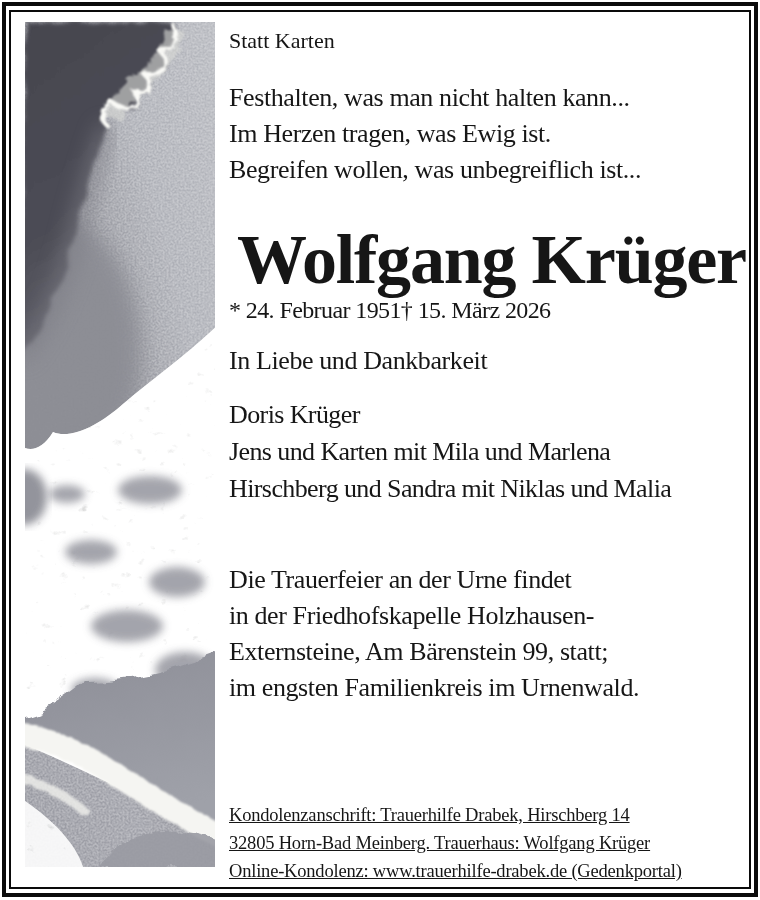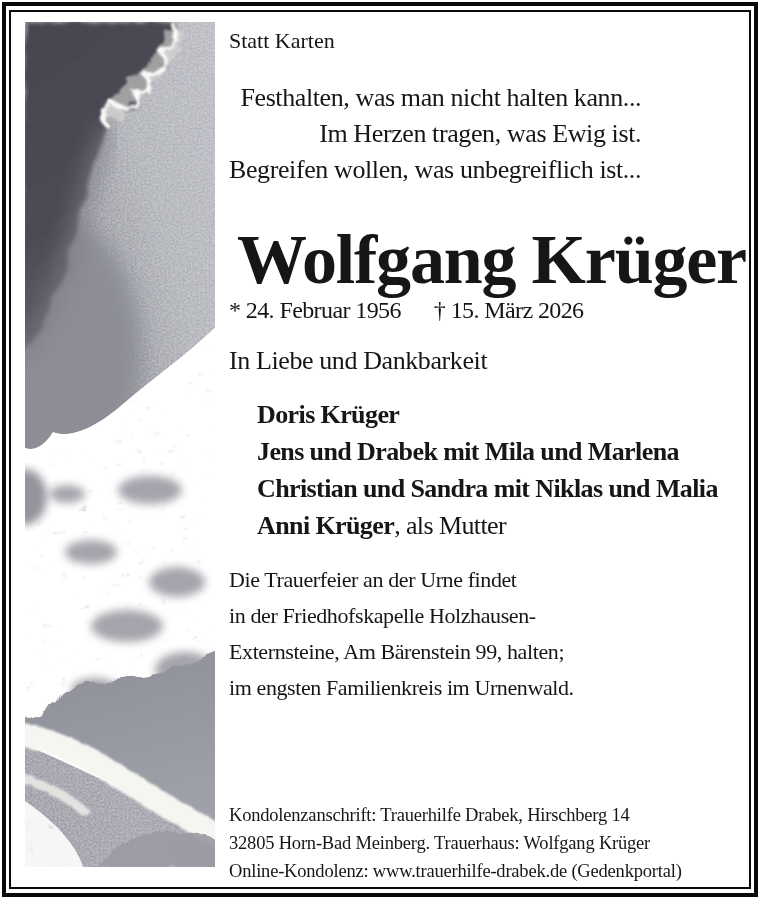--- a/index.html
+++ b/index.html
@@ -17,30 +17,30 @@
     border:2px solid #0a0a0a; pointer-events:none;
   }
   .photo {
     position:absolute; left:25px; top:22px; width:190px; height:845px;
     overflow:hidden; background:#a4a6ad;
   }
   .photo svg { display:block; }
 
   .txt { position:absolute; left:229px; white-space:nowrap; }
   .statt    { top:27px;  font-size:22px; line-height:28px; }
-  .poem     { top:80px;  font-size:26px; line-height:36px; letter-spacing:-0.4px;text-align:right; }
+  .poem     { top:80px;  font-size:26px; line-height:36px; letter-spacing:-0.4px; }
   .name     { top:213px; font-size:70px; line-height:74px; font-weight:bold;
               letter-spacing:-1.2px; margin:10px; left:227px; }
   .dates    { top:295px; font-size:24px; line-height:30px; letter-spacing:-0.6px; }
-  .dates .death { margin-left:33px; }
+  .dates .death { margin-left:0; }
   .intro    { top:344px; font-size:26px; line-height:34px; letter-spacing:-0.4px; }
   .mourners { top:396px; font-size:26px; line-height:37px; letter-spacing:-0.6px; }
-  .mourners .bold { font-weight:bold;margin-left:28px; }
-  .funeral  { top:562px; font-size:22px; line-height:36px; letter-spacing:-0.4px; }
-  .footer   { top:801px; font-size:18.5px; line-height:28px; letter-spacing:-0.2px; }
+  .mourners .bold { font-weight:normal; }
+  .funeral  { top:562px; font-size:26px; line-height:36px; letter-spacing:-0.4px; }
+  .footer   { top:801px; font-size:18.5px; line-height:28px; letter-spacing:-0.2px;text-decoration:underline; }
 </style>
 </head>
 <body>
 
 <div>
 
   <div class="frame-outer"></div>
   <div class="frame-inner"></div>
 
   <div class="photo">
@@ -147,36 +147,35 @@
 
   <div class="txt poem">
     <div>Festhalten, was man nicht halten kann...</div>
     <div>Im Herzen tragen, was Ewig ist.</div>
     <div>Begreifen wollen, was unbegreiflich ist...</div>
   </div>
 
   <h1 class="txt name">Wolfgang Krüger</h1>
 
   <div class="txt dates">
-    <span class="birth">* 24. Februar 1956</span><span class="death">† 15. März 2026</span>
+    <span class="birth">* 24. Februar 1951</span><span class="death">† 15. März 2026</span>
   </div>
 
   <div class="txt intro">In Liebe und Dankbarkeit</div>
 
   <div class="txt mourners">
     <div><span class="bold">Doris Krüger</span><span></span></div>
-    <div><span class="bold">Jens und Drabek mit Mila und Marlena</span><span></span></div>
-    <div><span class="bold">Christian und Sandra mit Niklas und Malia</span><span></span></div>
-    <div><span class="bold">Anni Krüger</span><span>, als Mutter</span></div>
+    <div><span class="bold">Jens und Karten mit Mila und Marlena</span><span></span></div>
+    <div><span class="bold">Hirschberg und Sandra mit Niklas und Malia</span><span></span></div>
   </div>
 
   <div class="txt funeral">
     <div>Die Trauerfeier an der Urne findet</div>
     <div>in der Friedhofskapelle Holzhausen-</div>
-    <div>Externsteine, Am Bärenstein 99, halten;</div>
+    <div>Externsteine, Am Bärenstein 99, statt;</div>
     <div>im engsten Familienkreis im Urnenwald.</div>
   </div>
 
   <div class="txt footer">
     <div>Kondolenzanschrift: Trauerhilfe Drabek, Hirschberg 14</div>
     <div>32805 Horn-Bad Meinberg. Trauerhaus: Wolfgang Krüger</div>
     <div>Online-Kondolenz: www.trauerhilfe-drabek.de (Gedenkportal)</div>
   </div>
 
 </div>

